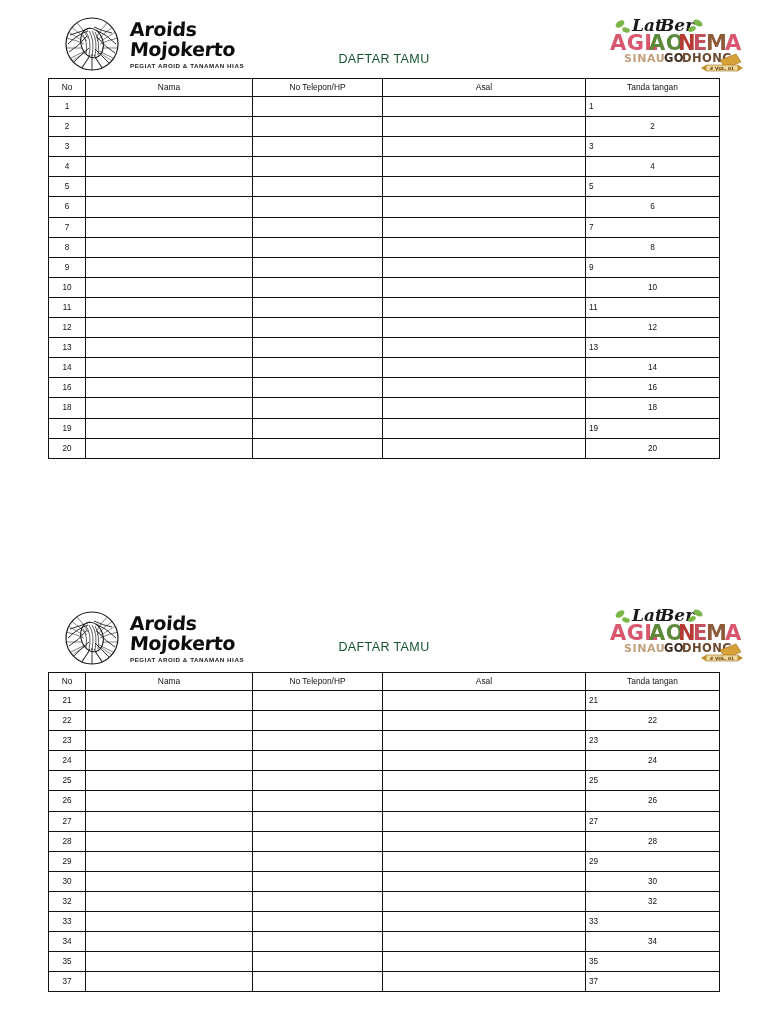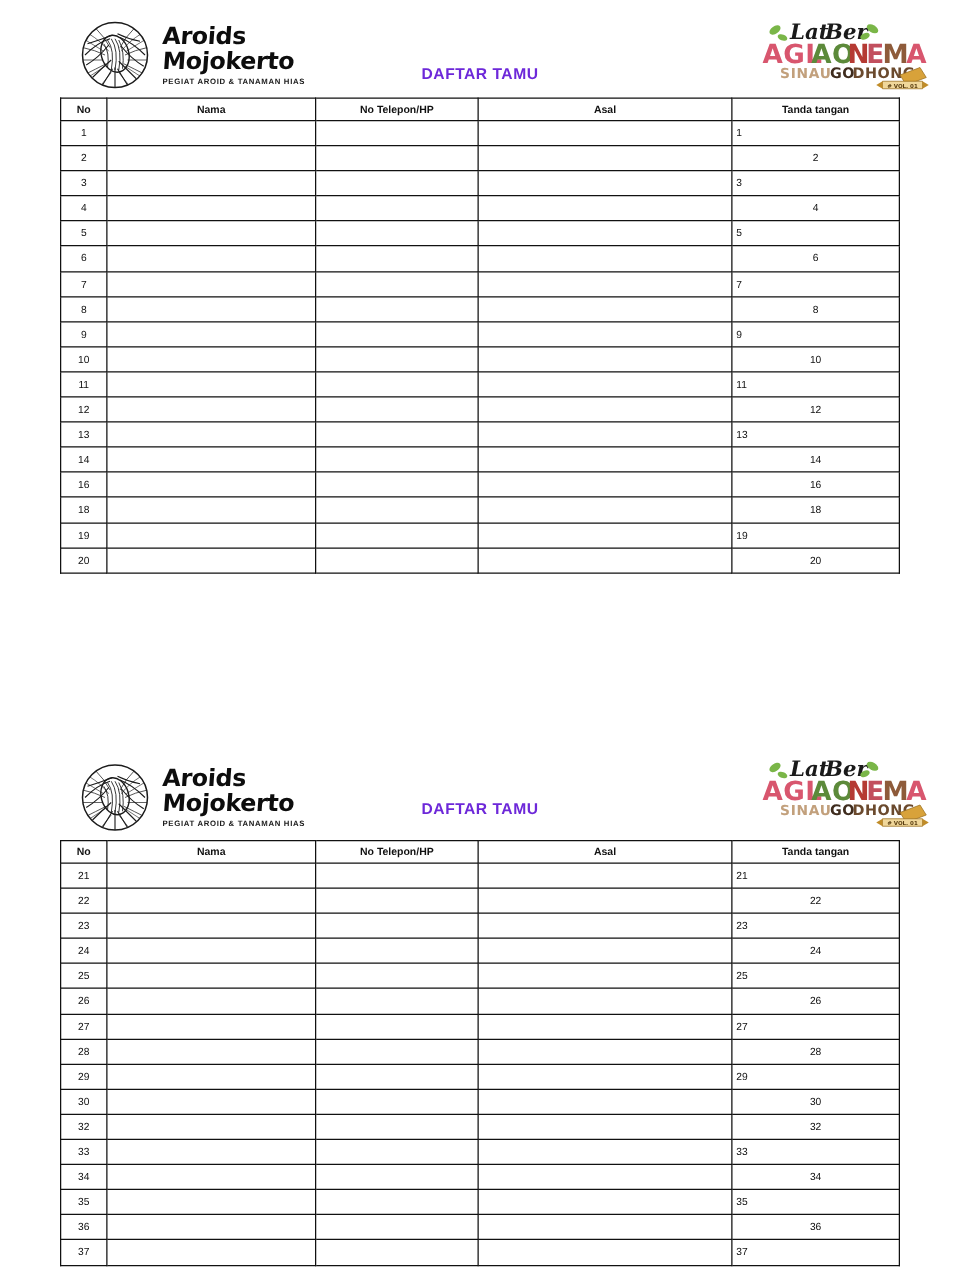--- a/index.html
+++ b/index.html
@@ -65,24 +65,24 @@
     margin-top: 3px;
   }
 
   .sheet-title {
     position: absolute;
     left: 0;
     right: 0;
     top: 52px;
     text-align: center;
     font-family: "Liberation Sans", sans-serif;
-    font-weight: bold;
+    font-weight: normal;
     font-size: 12.5px;
     letter-spacing: 0.4px;
-    color: #6d28d9;
+    color: #14532d;
   }
   .page-2 .sheet-title { top: 46px; }
 
   
   .event-logo {
     position: absolute;
     right: 18px;
     top: 10px;
     width: 148px;
     height: 62px;
@@ -109,21 +109,21 @@
     font-weight: normal;
     color: #111;
     line-height: 19.1px;
     vertical-align: middle;
     overflow: hidden;
   }
   .guest-table thead th {
     height: 17px;
     line-height: 17px;
     text-align: center;
-    font-weight: bold;
+    font-weight: normal;
     font-size: 8.4px;
   }
   col.c-no   { width: 37px; }
   col.c-nama { width: 167px; }
   col.c-tel  { width: 130px; }
   col.c-asal { width: 203px; }
   col.c-ttd  { width: 134px; }
 
   td.cell-no { text-align: center; }
   td.cell-blank { }
@@ -584,27 +584,20 @@
           <td class="sig-even">34</td>
         </tr>
         <tr>
           <td class="cell-no">35</td>
           <td class="cell-blank"></td>
           <td class="cell-blank"></td>
           <td class="cell-blank"></td>
           <td class="sig-odd">35</td>
         </tr>
         <tr>
-          <td class="cell-no">36</td>
-          <td class="cell-blank"></td>
-          <td class="cell-blank"></td>
-          <td class="cell-blank"></td>
-          <td class="sig-even">36</td>
-        </tr>
-        <tr>
           <td class="cell-no">37</td>
           <td class="cell-blank"></td>
           <td class="cell-blank"></td>
           <td class="cell-blank"></td>
           <td class="sig-odd">37</td>
         </tr>
       </tbody>
   </table>
 </div>
 

